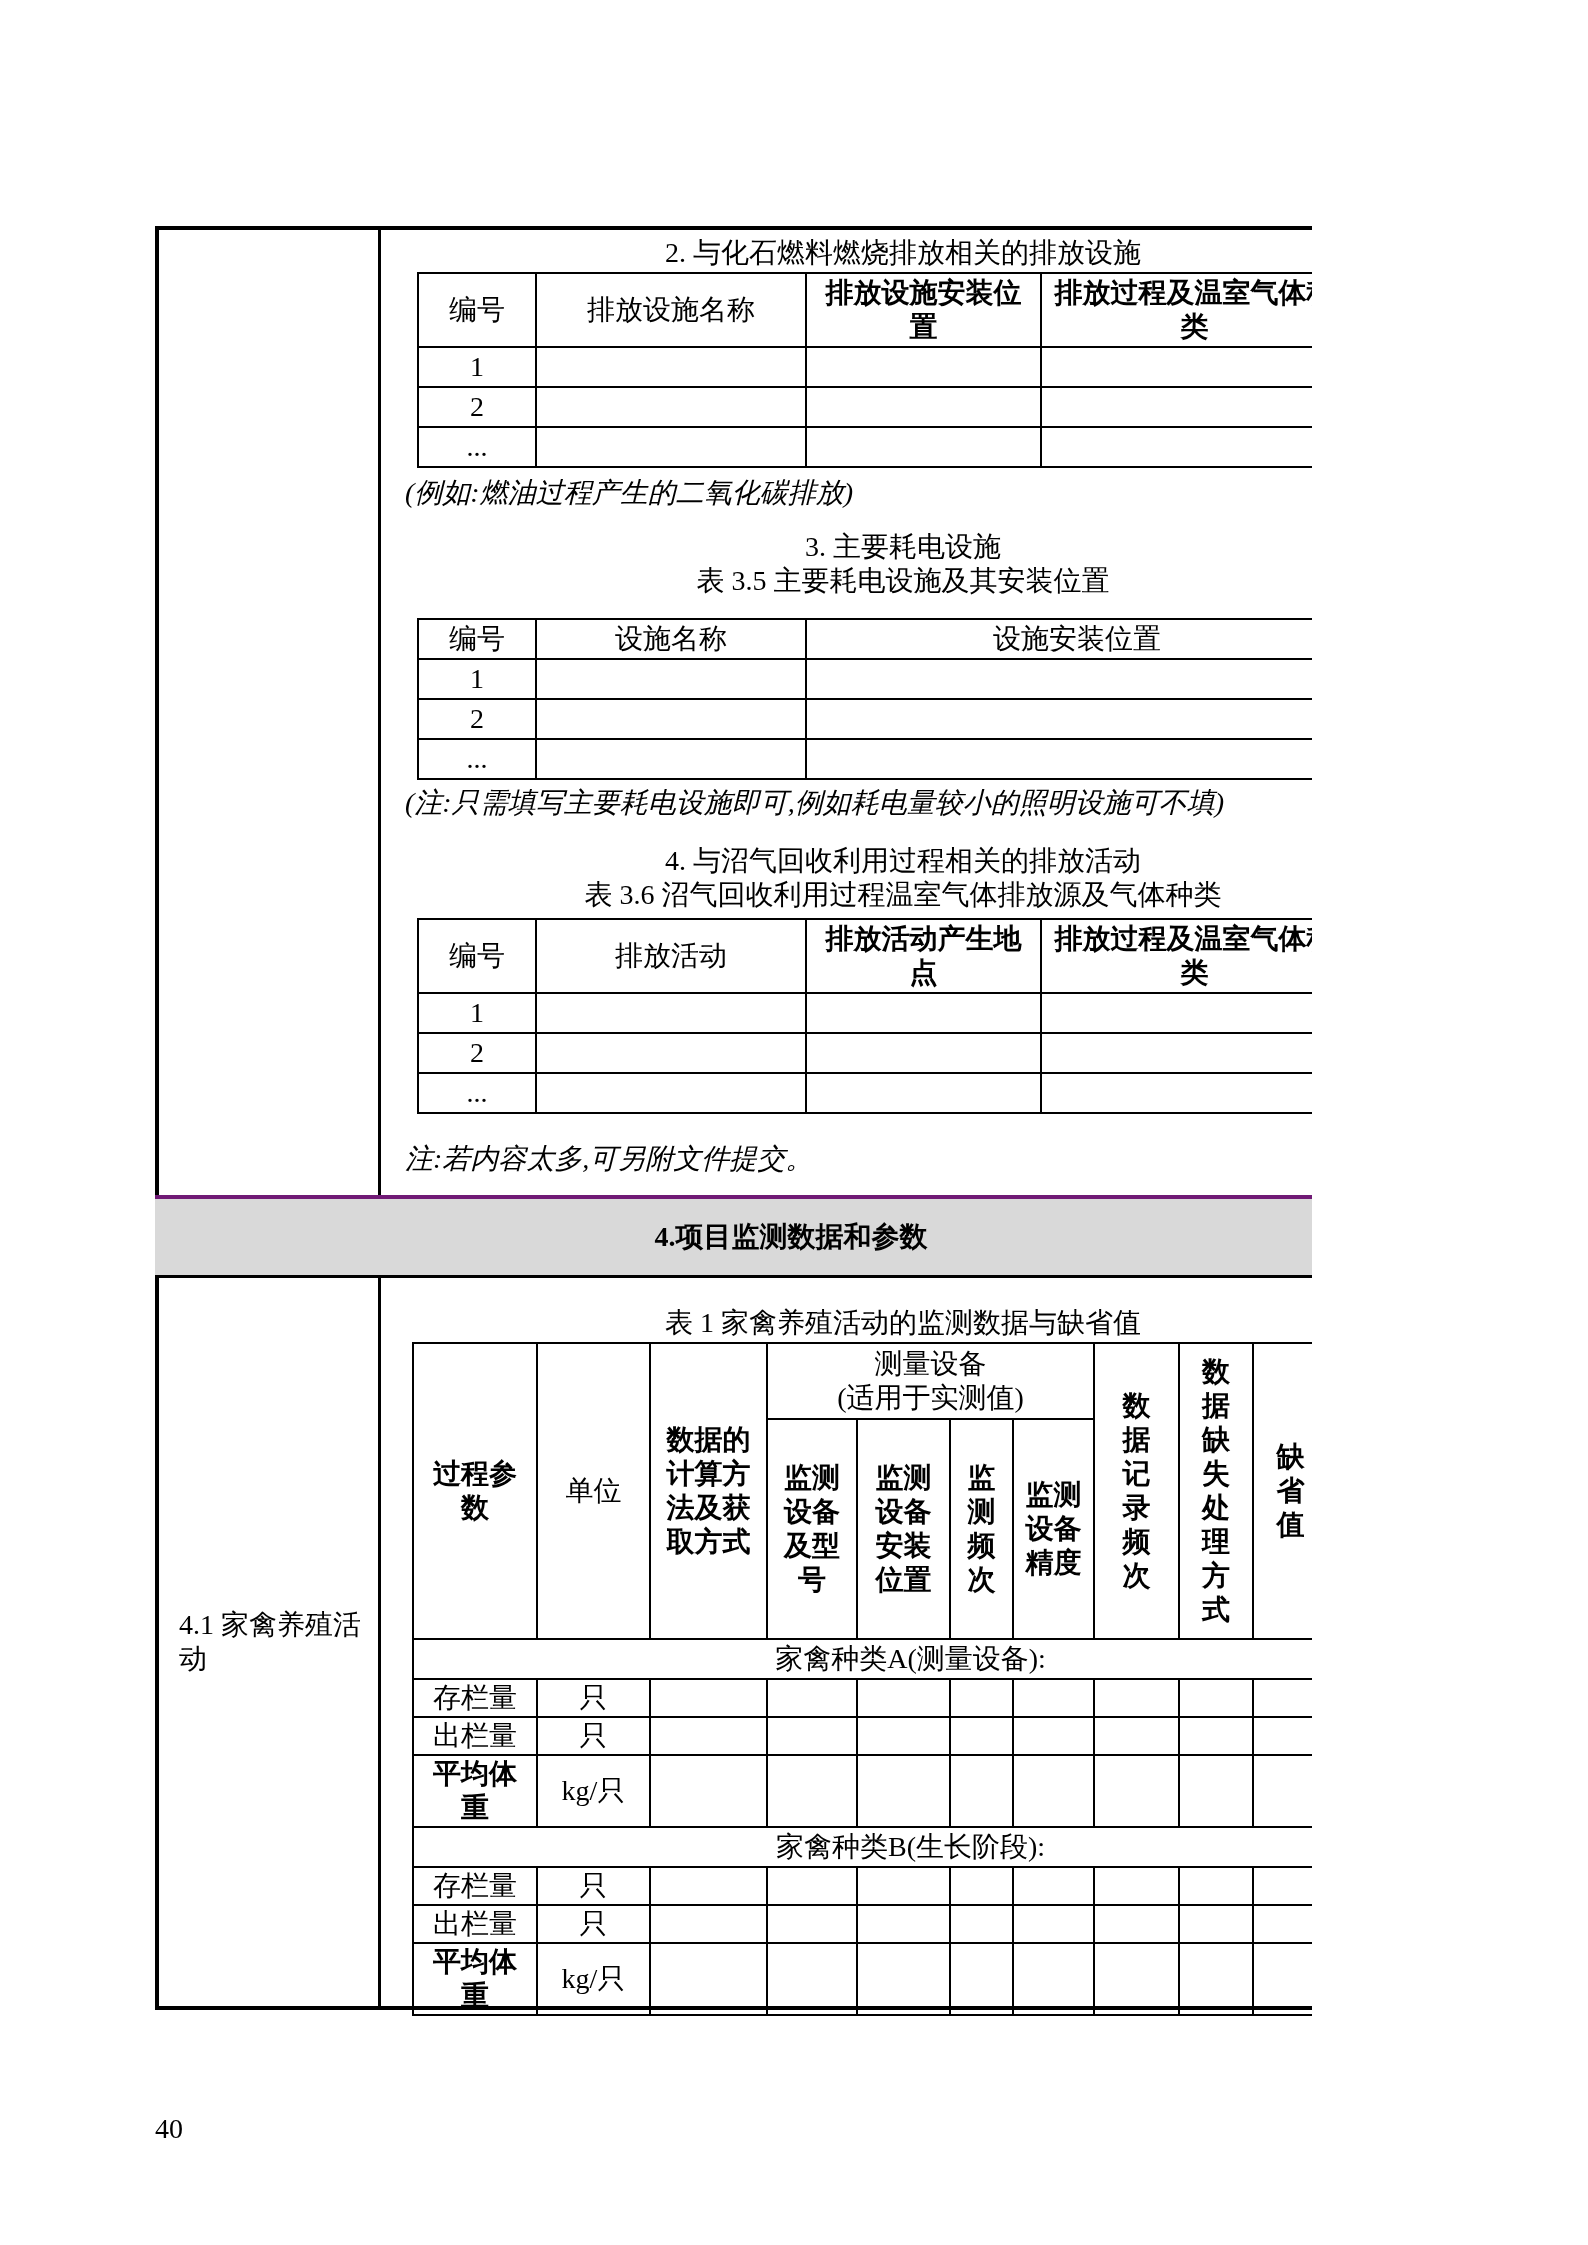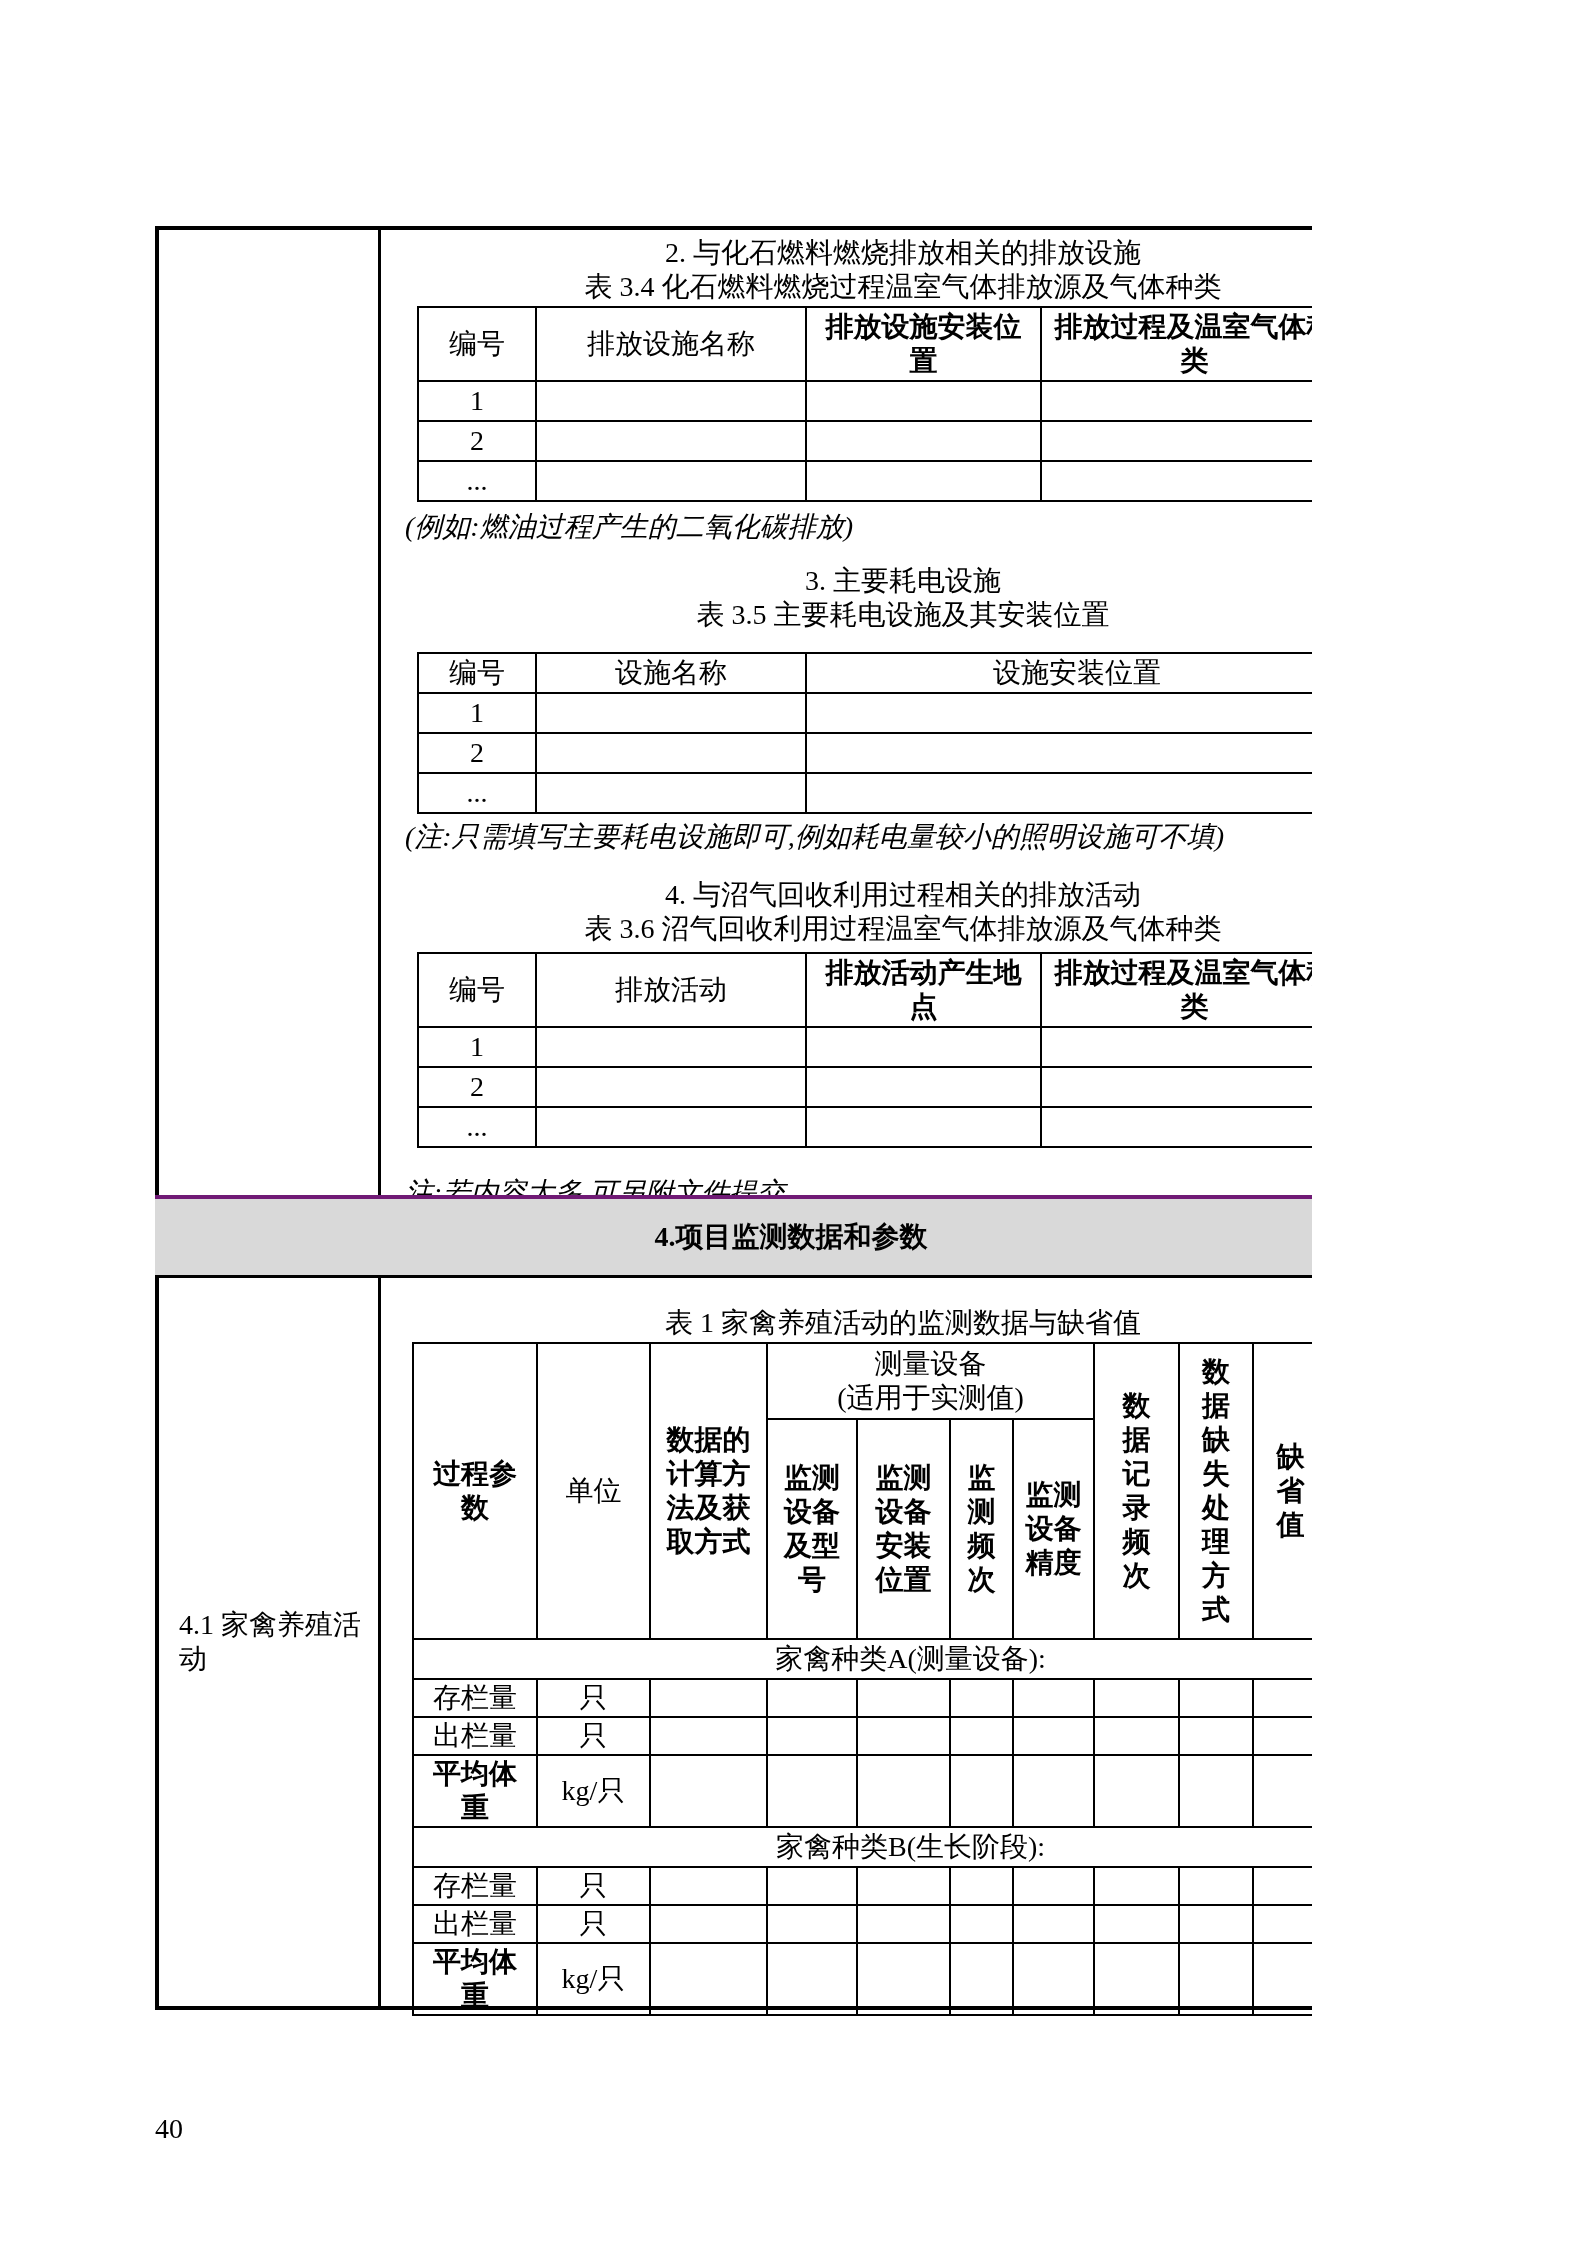--- a/index.html
+++ b/index.html
@@ -54,21 +54,20 @@
 
 <div class="page">
 
   <div class="outer"></div>
   <div class="vdiv topseg"></div>
   <div class="vdiv botseg"></div>
 
   <div class="colA">
 
     <div class="center mt10">2. 与化石燃料燃烧排放相关的排放设施</div>
-    <div class="center">表 3.4 化石燃料燃烧过程温室气体排放源及气体种类</div>
 
     <table class="t mt2" style="width:930px">
       <colgroup>
           <col style="width:118px">
           <col style="width:270px">
           <col style="width:235px">
           <col style="width:307px">
         </colgroup>
       <thead>
         <tr>

